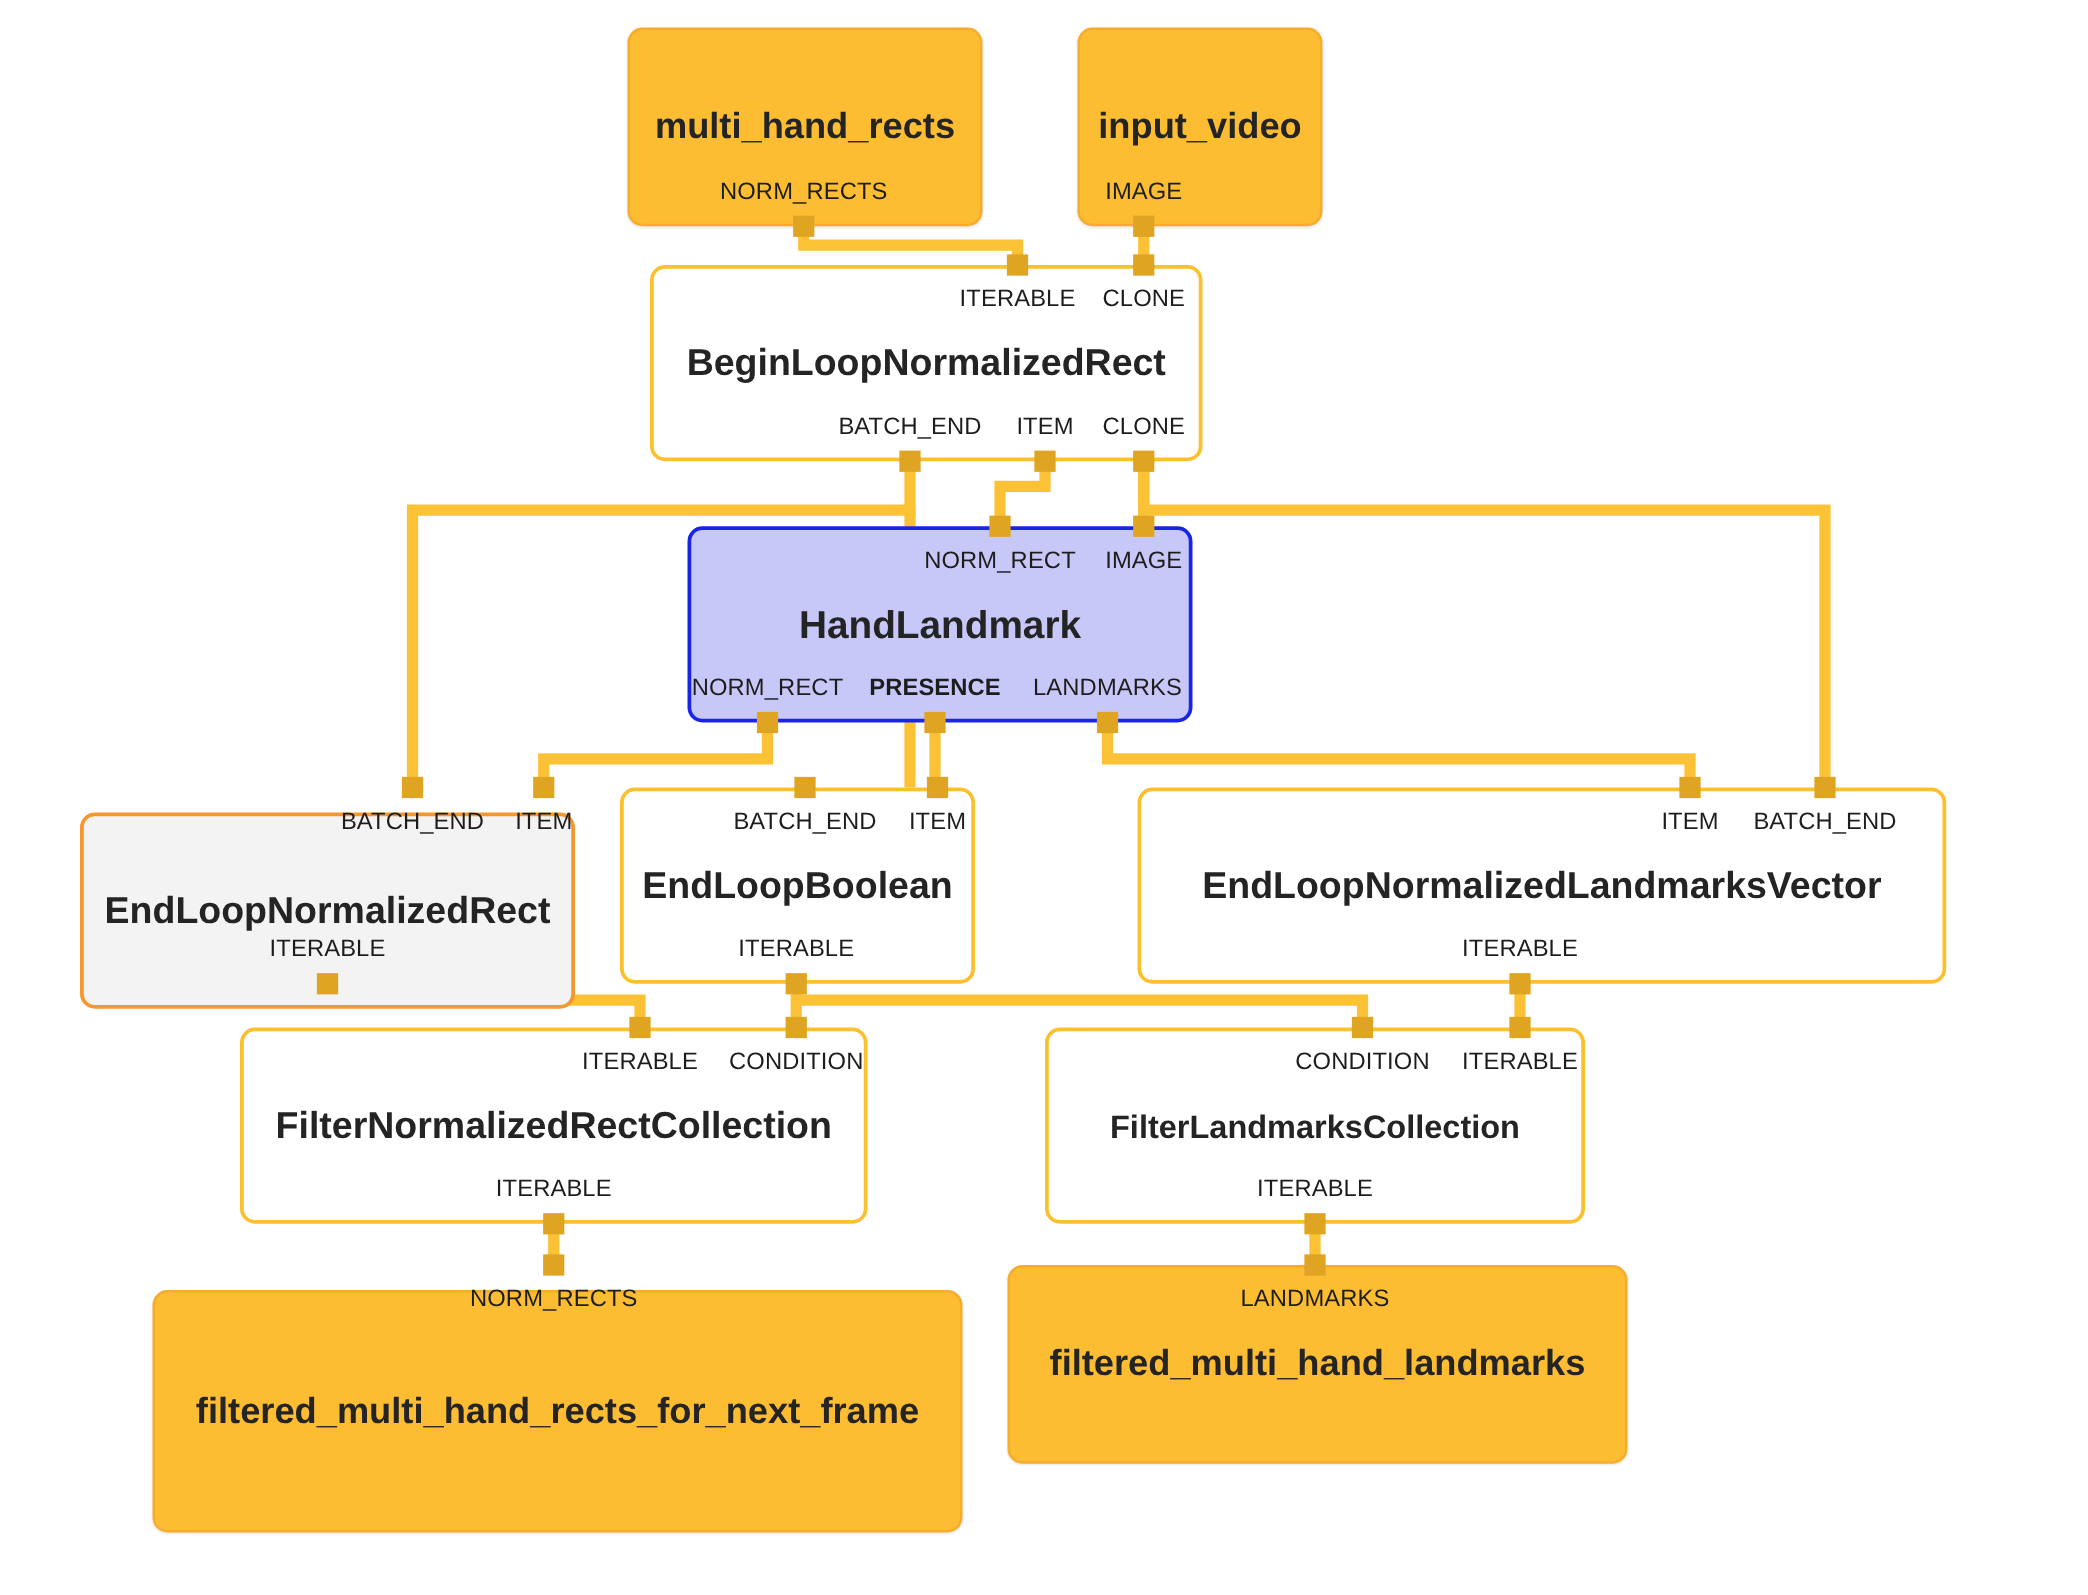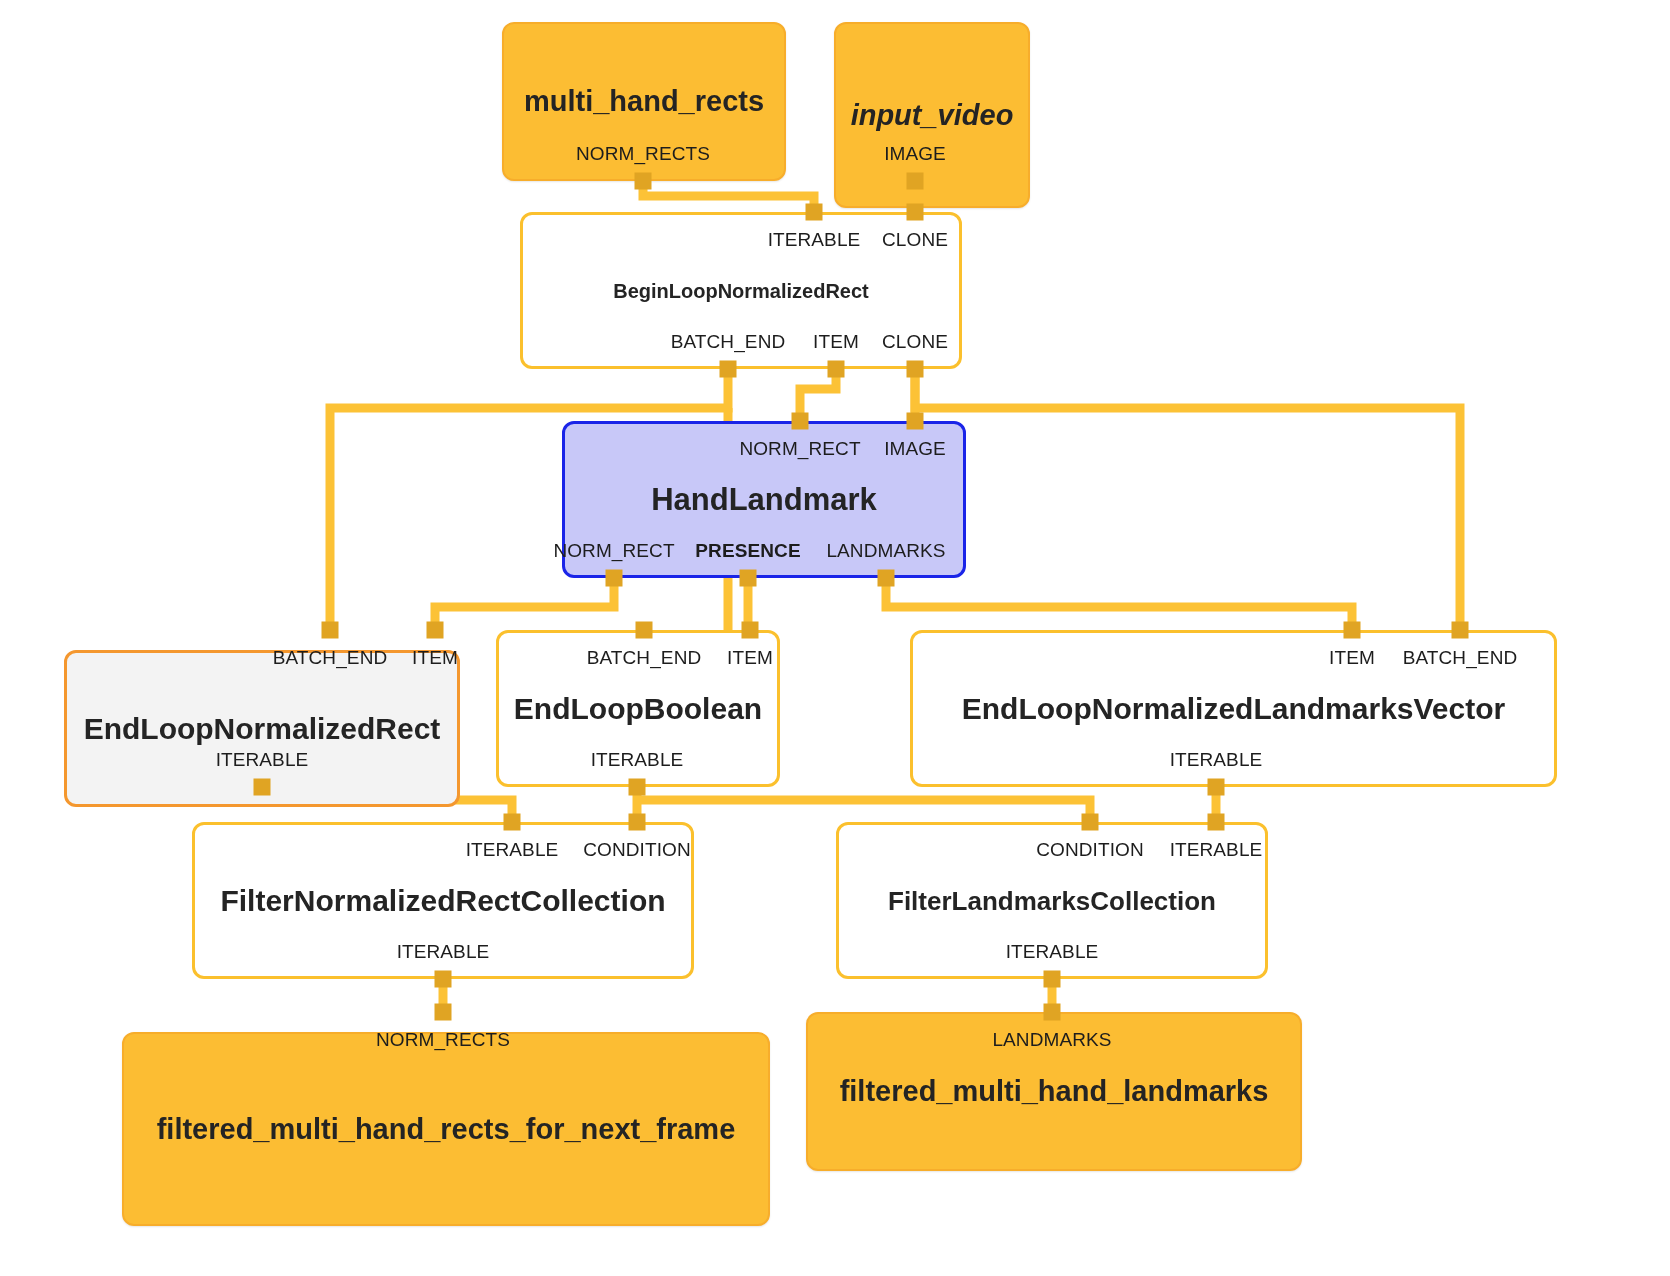--- a/index.html
+++ b/index.html
@@ -98,39 +98,39 @@
         <path d="M1052,979 L1052,1012"></path>
       </g>
   </svg>
 
   <div id="node-layer">
       <div class="node stream" style="left: 502px; top: 22px; width: 284px; height: 159px;">
         <div class="node-title" style="font-size: 29px;">multi_hand_rects</div>
       </div>
       <div class="port-label" style="left: 643px; top: 144px;">NORM_RECTS</div>
       <div class="port-dot" style="left: 643px; top: 181px;"></div>
-      <div class="node stream" style="left: 834px; top: 22px; width: 196px; height: 186px; font-style: italic;">
+      <div class="node stream" style="left: 862px; top: 22px; width: 196px; height: 159px;">
         <div class="node-title" style="font-size: 29px;">input_video</div>
       </div>
       <div class="port-label" style="left: 915px; top: 144px;">IMAGE</div>
       <div class="port-dot" style="left: 915px; top: 181px;"></div>
       <div class="node calc" style="left: 520px; top: 212px; width: 442px; height: 157px;">
-        <div class="node-title" style="font-size: 20px;">BeginLoopNormalizedRect</div>
+        <div class="node-title" style="font-size: 30px;">BeginLoopNormalizedRect</div>
       </div>
       <div class="port-label" style="left: 814px; top: 230px;">ITERABLE</div>
       <div class="port-dot" style="left: 814px; top: 212px;"></div>
       <div class="port-label" style="left: 915px; top: 230px;">CLONE</div>
       <div class="port-dot" style="left: 915px; top: 212px;"></div>
       <div class="port-label" style="left: 728px; top: 332px;">BATCH_END</div>
       <div class="port-dot" style="left: 728px; top: 369px;"></div>
       <div class="port-label" style="left: 836px; top: 332px;">ITEM</div>
       <div class="port-dot" style="left: 836px; top: 369px;"></div>
       <div class="port-label" style="left: 915px; top: 332px;">CLONE</div>
       <div class="port-dot" style="left: 915px; top: 369px;"></div>
-      <div class="node calc-active" style="left: 562px; top: 421px; width: 404px; height: 157px;">
+      <div class="node calc-active" style="left: 550px; top: 421px; width: 404px; height: 157px;">
         <div class="node-title" style="font-size: 31px;">HandLandmark</div>
       </div>
       <div class="port-label" style="left: 800px; top: 439px;">NORM_RECT</div>
       <div class="port-dot" style="left: 800px; top: 421px;"></div>
       <div class="port-label" style="left: 915px; top: 439px;">IMAGE</div>
       <div class="port-dot" style="left: 915px; top: 421px;"></div>
       <div class="port-label" style="left: 614px; top: 541px;">NORM_RECT</div>
       <div class="port-dot" style="left: 614px; top: 578px;"></div>
       <div class="port-label" style="left: 748px; top: 541px; font-weight: bold;">PRESENCE</div>
       <div class="port-dot" style="left: 748px; top: 578px;"></div>

